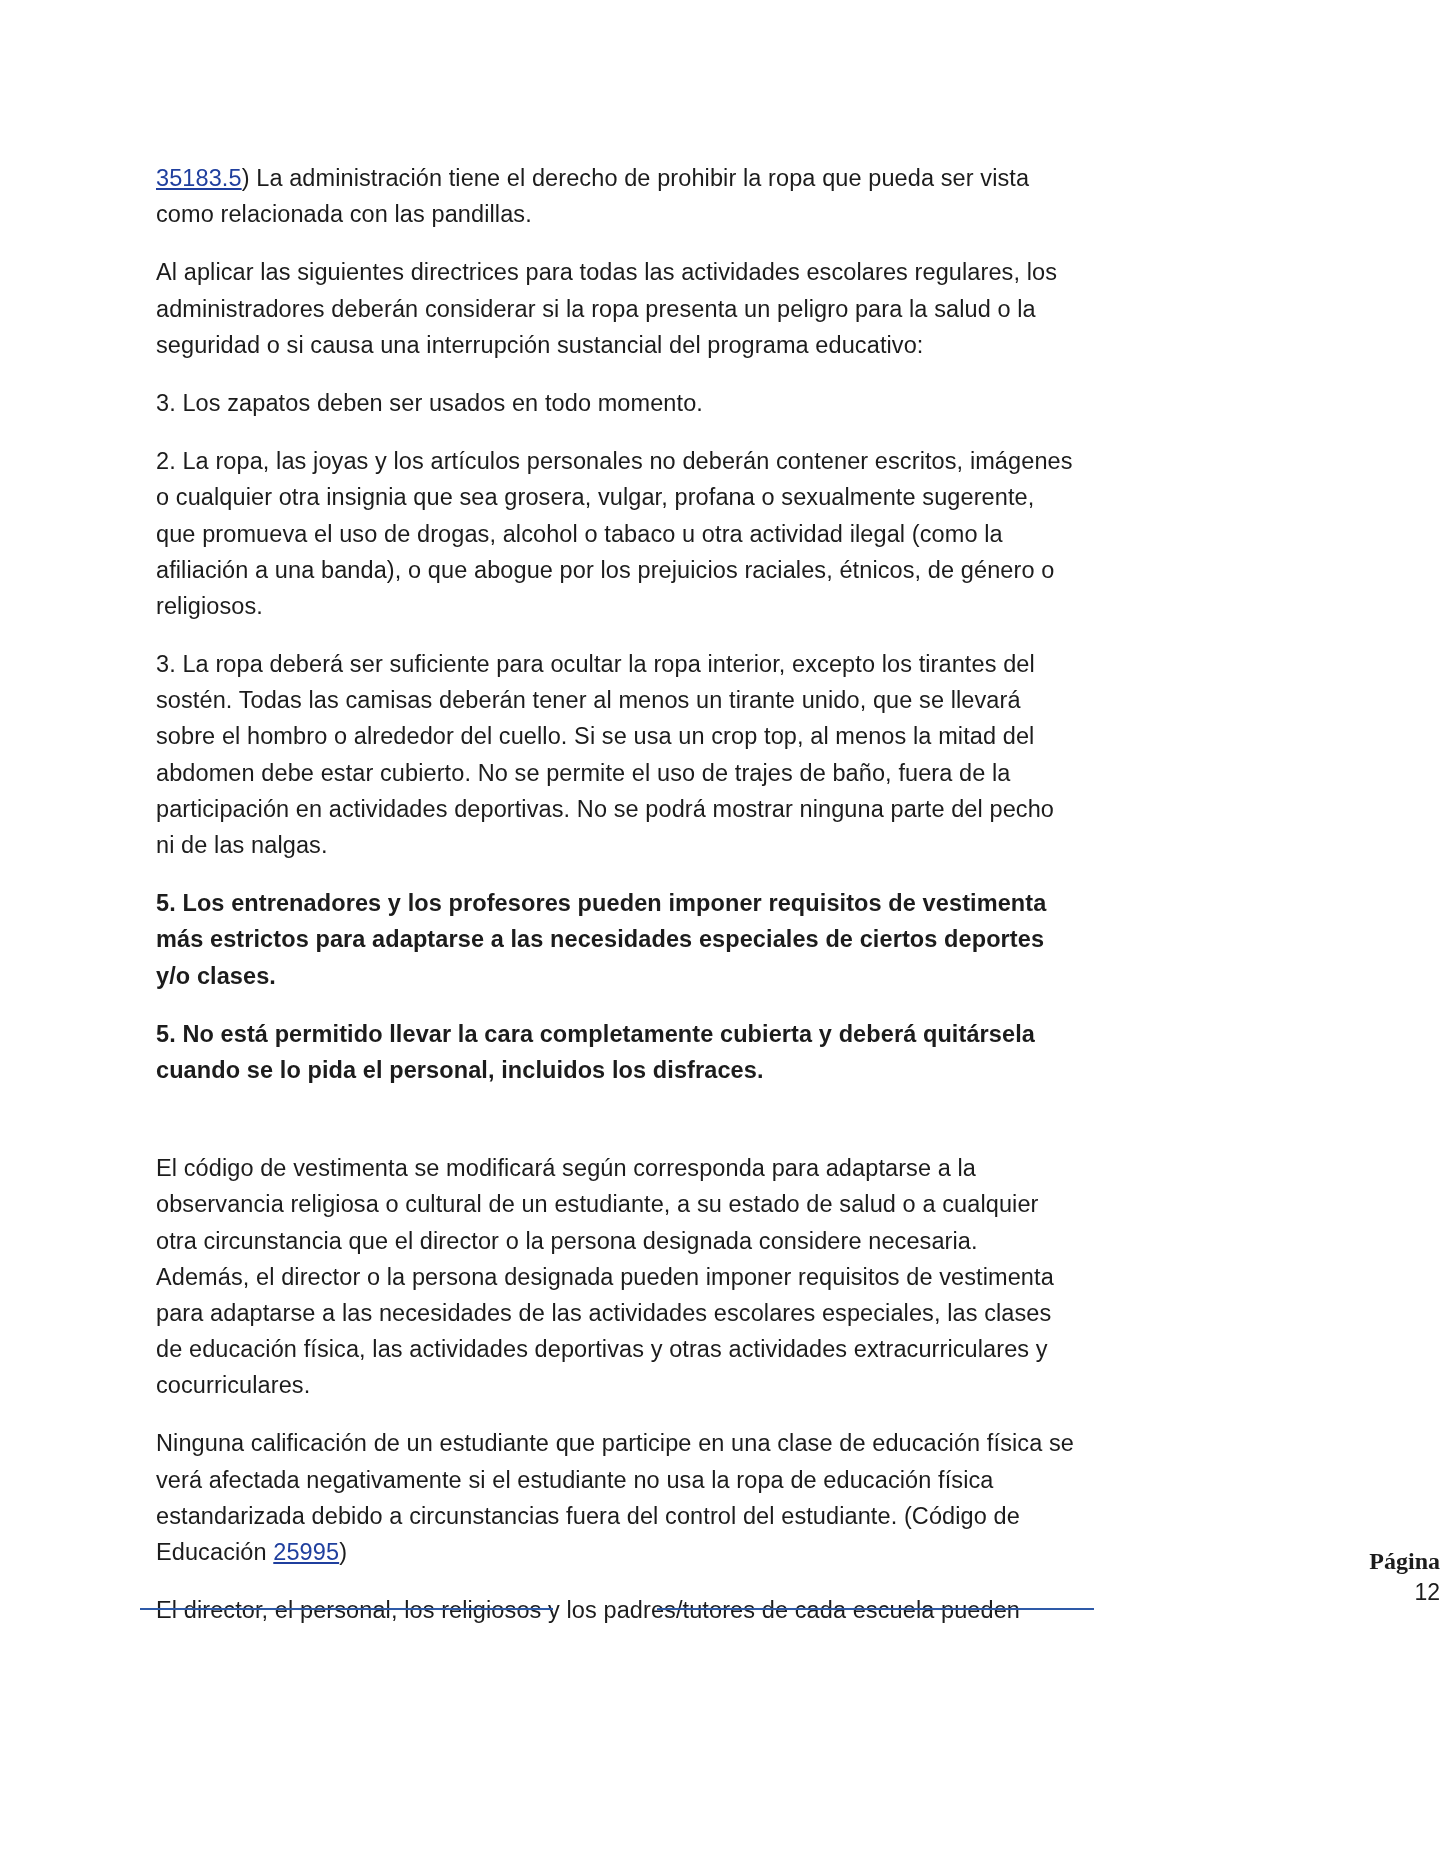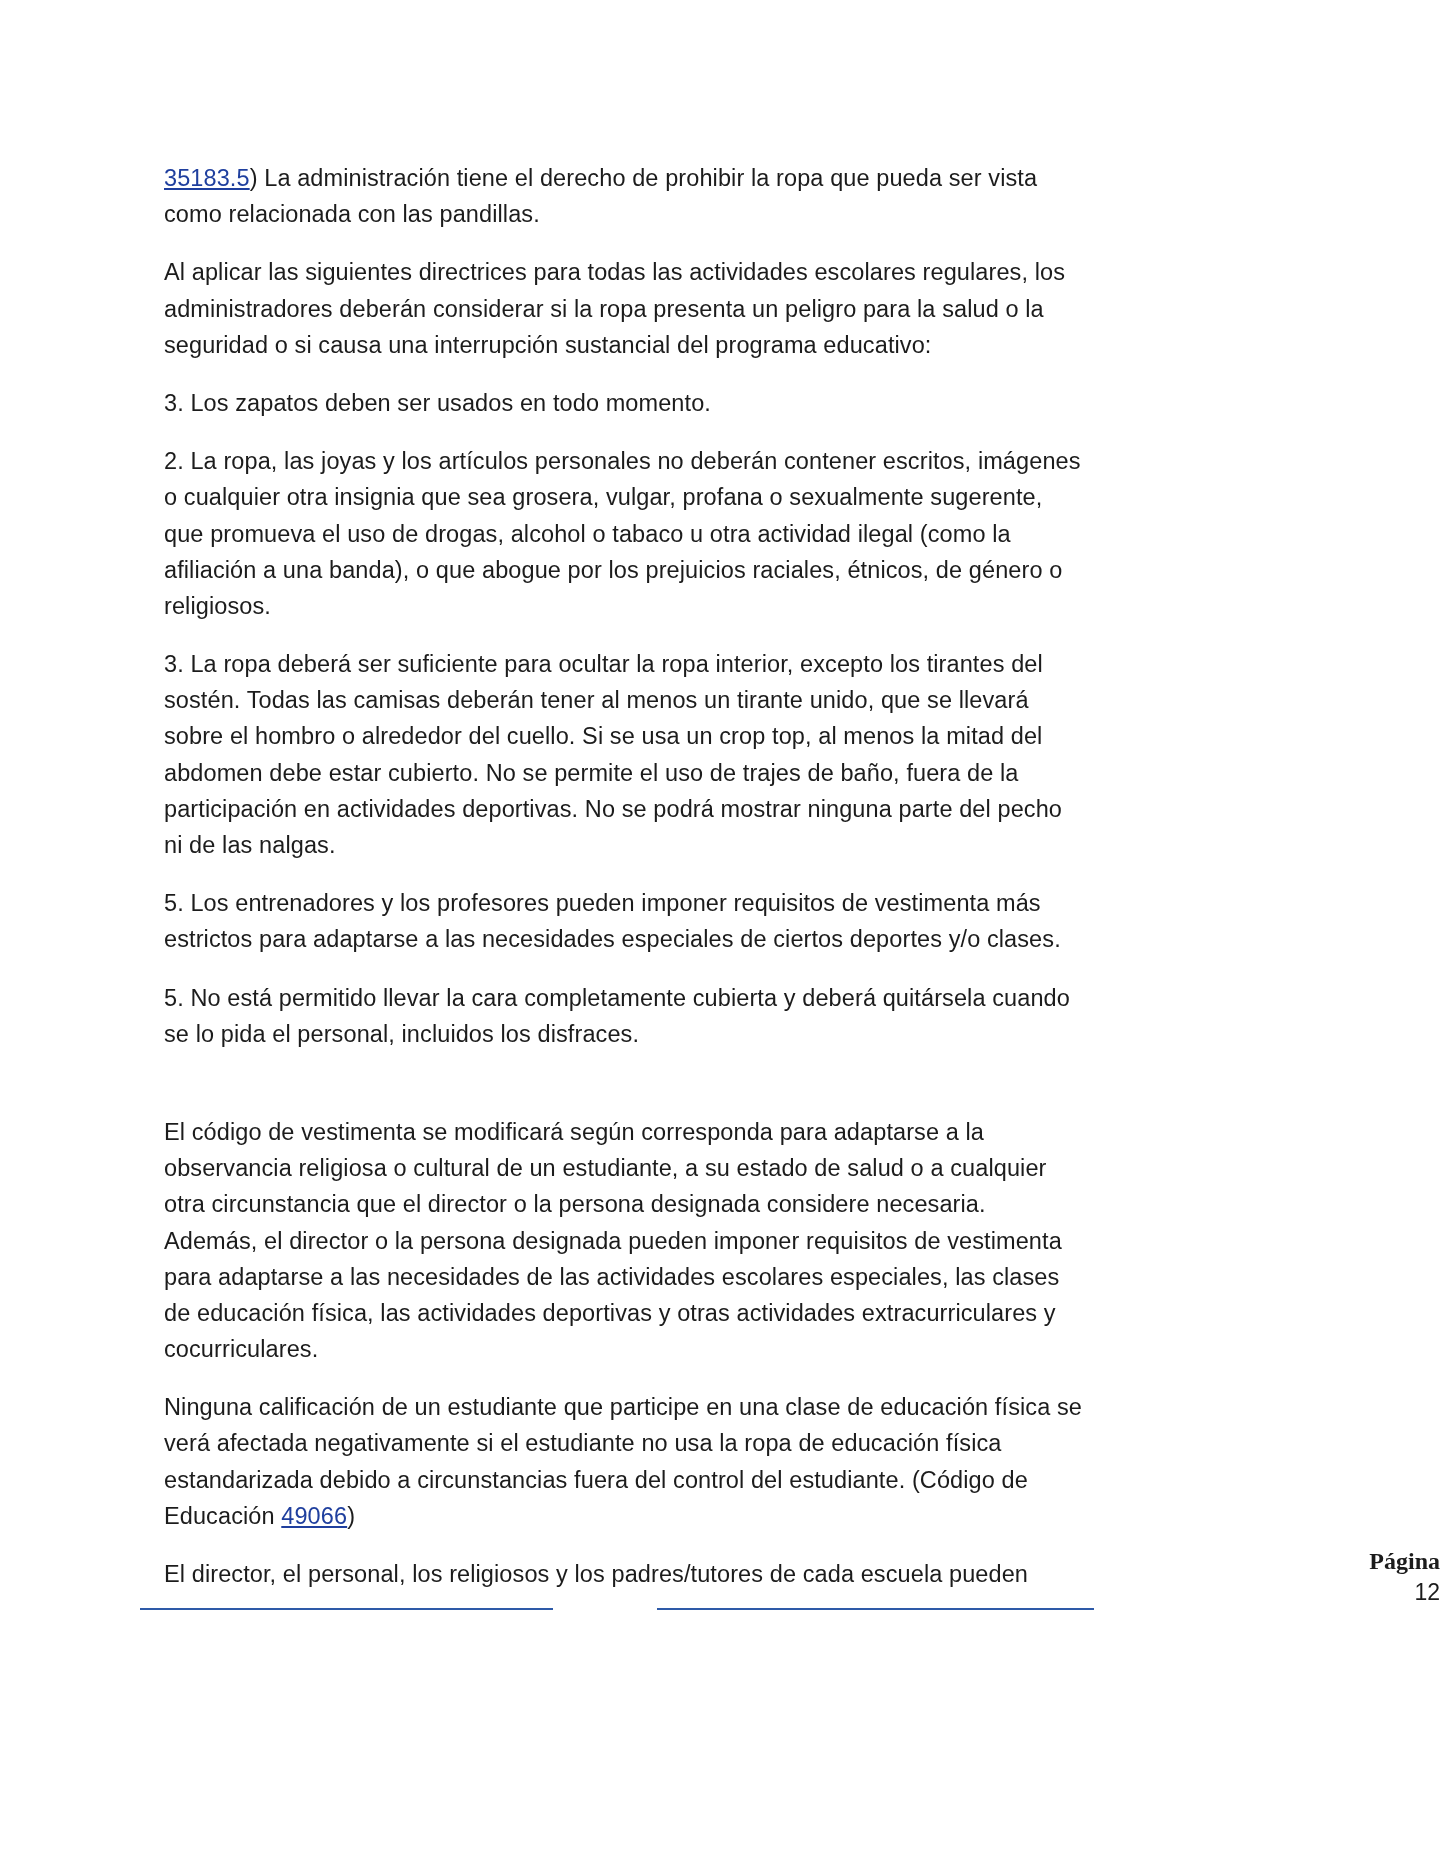--- a/index.html
+++ b/index.html
@@ -18,33 +18,33 @@
   .page {
     position: absolute;
     left: 0;
     top: 0;
     width: 1440px;
     height: 1863px;
     background: #ffffff;
   }
   .content {
     position: absolute;
-    left: 164px;
+    left: 156px;
     top: 160px;
     width: 920px;
   }
   p.para {
     margin: 0 0 22px 0;
     font-size: 23.5px;
     line-height: 1.54;
     color: #1c1c1c;
     letter-spacing: 0.1px;
   }
   p.para.bold {
-    font-weight: normal;
+    font-weight: bold;
   }
   .link {
     color: #1f3f9e;
     text-decoration: underline;
   }
   .gap {
     height: 40px;
   }
   
   .footer {
@@ -108,21 +108,21 @@
 
 
     <p class="para bold">5. Los entrenadores y los profesores pueden imponer requisitos de vestimenta más estrictos para adaptarse a las necesidades especiales de ciertos deportes y/o clases.</p>
 
     <p class="para bold">5. No está permitido llevar la cara completamente cubierta y deberá quitársela cuando se lo pida el personal, incluidos los disfraces.</p>
 
     <div class="gap"></div>
 
     <p class="para">El código de vestimenta se modificará según corresponda para adaptarse a la observancia religiosa o cultural de un estudiante, a su estado de salud o a cualquier otra circunstancia que el director o la persona designada considere necesaria. Además, el director o la persona designada pueden imponer requisitos de vestimenta para adaptarse a las necesidades de las actividades escolares especiales, las clases de educación física, las actividades deportivas y otras actividades extracurriculares y cocurriculares.</p>
 
-    <p class="para"><span>Ninguna calificación de un estudiante que participe en una clase de educación física se verá afectada negativamente si el estudiante no usa la ropa de educación física estandarizada debido a circunstancias fuera del control del estudiante. (Código de Educación </span><span class="link">49066</span><span>)</span></p>
+    <p class="para"><span>Ninguna calificación de un estudiante que participe en una clase de educación física se verá afectada negativamente si el estudiante no usa la ropa de educación física estandarizada debido a circunstancias fuera del control del estudiante. (Código de Educación </span><span class="link">25995</span><span>)</span></p>
 
     <p class="para">El director, el personal, los religiosos y los padres/tutores de cada escuela pueden</p>
 
   </div>
 
   <div class="footer">
     <div class="footer-center">
       <div>Página</div>
       <div class="footer-num">12</div>
     </div>

